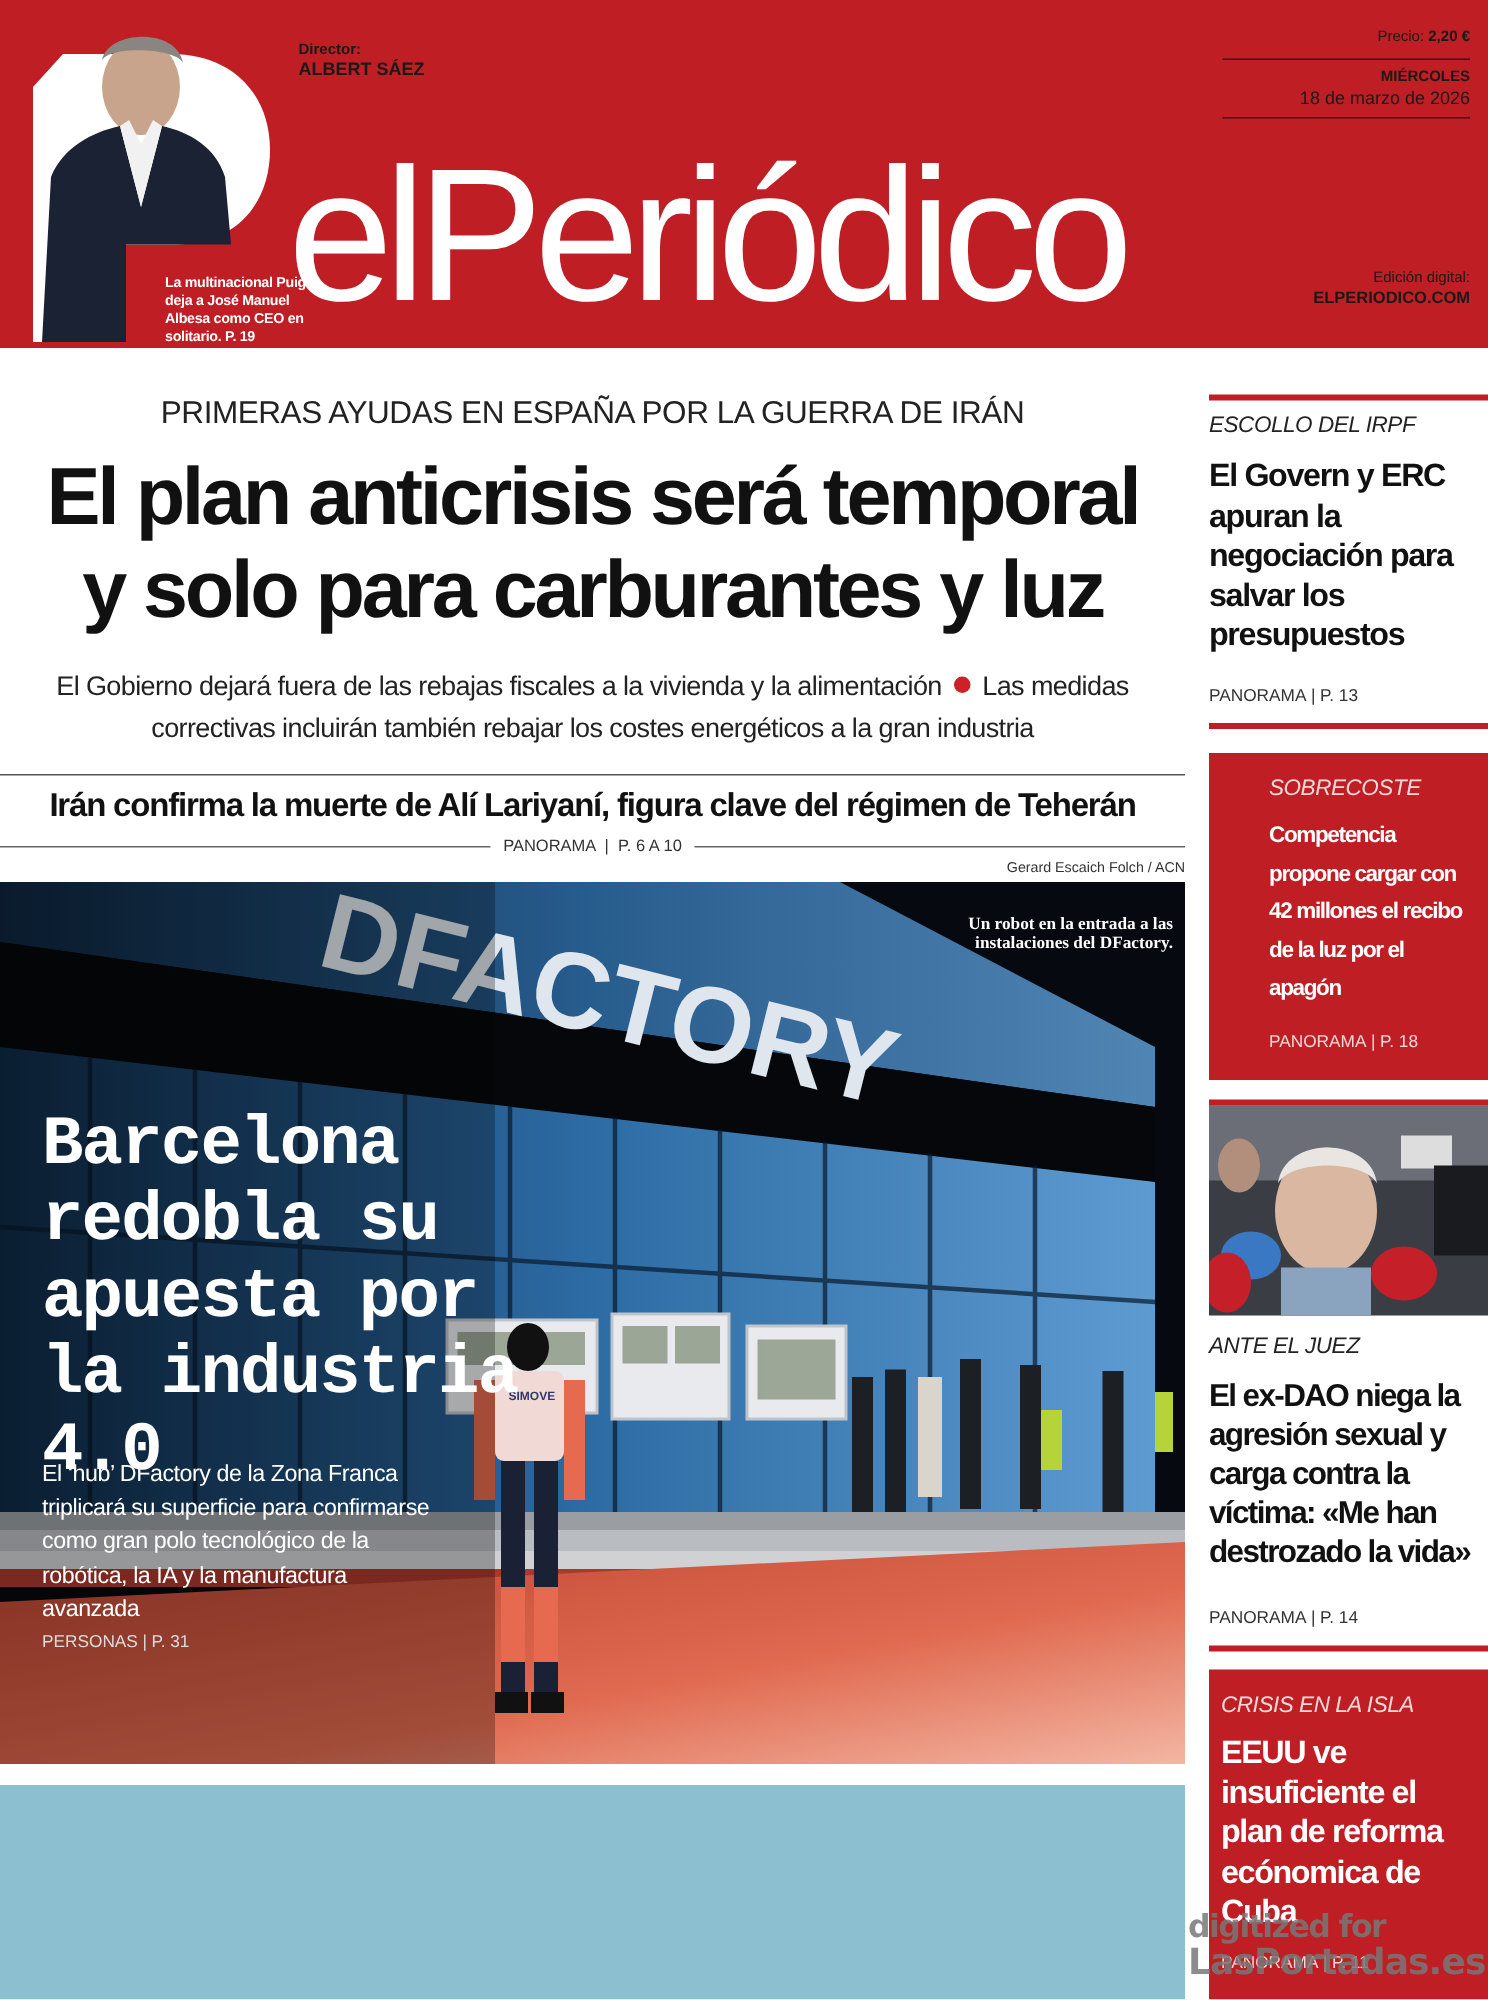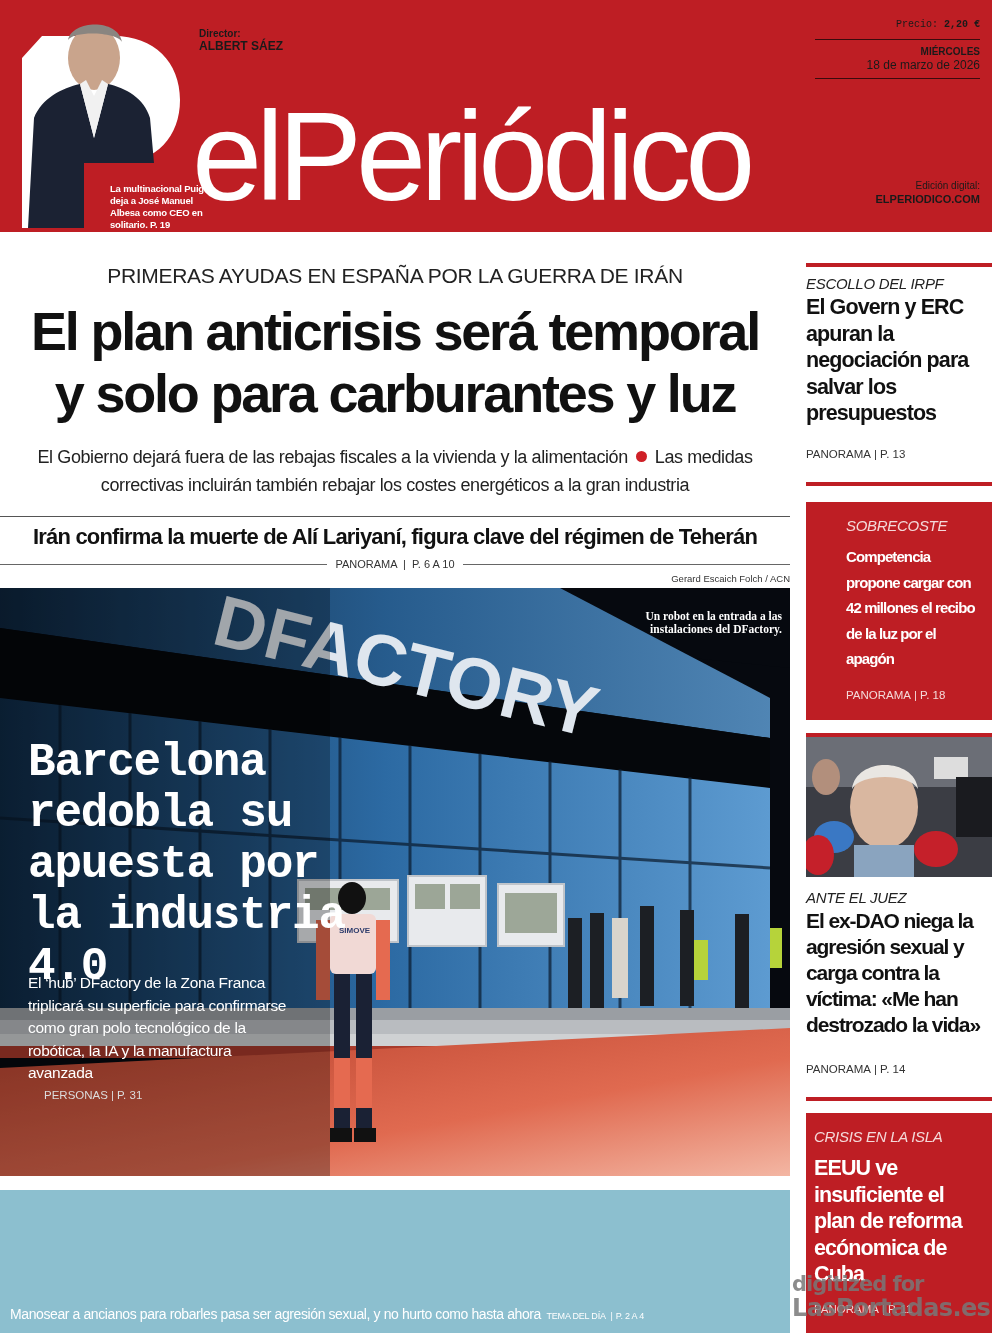--- a/index.html
+++ b/index.html
@@ -8,21 +8,21 @@
 
   
   .masthead { position: absolute; left: 0; top: 0; width: 992px; height: 232px; background: #be1e24; }
   .mast-p { position: absolute; left: 22px; top: 18px; width: 160px; height: 210px; }
   .mast-p-shape { position: absolute; left: 0; top: 0; width: 160px; height: 210px; }
   .mast-teaser { position: absolute; left: 88px; top: 165px; width: 100px; color: #fff; font-weight: bold; font-size: 9.5px; line-height: 12px; letter-spacing: -0.2px; }
   .mast-director { position: absolute; left: 199px; top: 28px; font-size: 10px; line-height: 11px; font-weight: bold; color: #1a1a1a; }
   .mast-director .name { font-size: 12px; line-height: 14px; }
   .mast-logo { position: absolute; left: 192px; top: 92px; font-family: "Liberation Sans", sans-serif; font-size: 126px; line-height: 130px; font-weight: normal; color: #fff; letter-spacing: -6px; }
   .mast-right { position: absolute; right: 12px; top: 18px; width: 165px; text-align: right; color: #1a1a1a; }
-  .mast-price { font-size: 10px; line-height: 14px; padding-bottom: 7px; border-bottom: 1px solid #3a0b0d; font-family: Liberation Mono, monospace; }
+  .mast-price { font-size: 10px; line-height: 14px; padding-bottom: 7px; border-bottom: 1px solid #3a0b0d; }
   .mast-price b { font-weight: bold; }
   .mast-date { padding-top: 6px; padding-bottom: 6px; border-bottom: 1px solid #3a0b0d; }
   .mast-day { font-size: 10px; font-weight: bold; line-height: 12px; }
   .mast-datestr { font-size: 12px; line-height: 14px; }
   .mast-digital { position: absolute; right: 12px; top: 180px; text-align: right; color: #1a1a1a; }
   .mast-digital .lbl { font-size: 10px; line-height: 12px; }
   .mast-digital .url { font-size: 11px; line-height: 14px; font-weight: bold; padding-left: 12px; }
 
   
   .kicker-main { position: absolute; left: 0; top: 262px; width: 790px; text-align: center; font-size: 21px; line-height: 28px; color: #222; letter-spacing: -0.3px; }
@@ -36,33 +36,33 @@
   .section-line .txt { position: absolute; left: 0; width: 790px; text-align: center; top: 0; font-size: 11px; line-height: 16px; color: #333; }
   .section-line .txt span.bg { background: #fff; padding: 0 8px; }
   .photo-credit { position: absolute; right: 202px; top: 572px; font-size: 9.5px; line-height: 14px; color: #333; }
 
   
   .photo { position: absolute; left: 0; top: 588px; width: 790px; height: 588px; overflow: hidden; background: #0b1420; }
   .photo svg { position: absolute; left: 0; top: 0; }
   .photo-caption { position: absolute; right: 8px; top: 22px; width: 140px; text-align: right; color: #fff; font-family: "Liberation Serif", "DejaVu Serif", serif; font-weight: bold; font-size: 11.5px; line-height: 13px; }
   .photo-headline { position: absolute; left: 28px; top: 150px; width: 320px; color: #fff; font-family: Liberation Mono, monospace; font-size: 46px; line-height: 51px; letter-spacing: -1.2px; }
   .photo-sub { position: absolute; left: 28px; top: 384px; width: 270px; color: #fff; font-size: 15.5px; line-height: 22.5px; letter-spacing: -0.3px; }
-  .photo-ref { position: absolute; left: 44px; top: 500px; color: #dcdcdc; font-size: 11.5px; line-height: 14px; text-align: right; }
+  .photo-ref { position: absolute; left: 28px; top: 500px; color: #dcdcdc; font-size: 11.5px; line-height: 14px; text-align: right; }
 
   
   .blue-box { position: absolute; left: 0; top: 1190px; width: 790px; height: 143px; background: #8cbfcf; }
   .blue-headline { position: absolute; left: 10px; top: 10px; width: 780px; color: #fff; font-weight: bold; font-size: 35px; line-height: 41px; letter-spacing: -1.4px; }
   .blue-sub { position: absolute; left: 10px; top: 114px; width: 780px; color: #fff; font-size: 14px; line-height: 20px; letter-spacing: -0.4px; }
   .blue-sub .ref { font-size: 9px; letter-spacing: -0.2px; margin-left: 2px; }
 
   
   .rcol { position: absolute; left: 806px; width: 186px; }
   .red-rule { position: absolute; left: 806px; width: 186px; height: 4px; background: #be1e24; }
   .rc-kicker { font-size: 15px; line-height: 20px; color: #222; letter-spacing: -0.3px; font-style: italic; }
-  .rc-head { font-size: 21.5px; line-height: 26.5px; font-weight: bold; letter-spacing: -0.9px; color: #111; }
+  .rc-head { font-size: 21.5px; line-height: 26.5px; font-weight: bold; letter-spacing: -0.9px; color: #111; margin-top: 10px; }
   .rc-ref { font-size: 11.5px; line-height: 14px; color: #333; margin-top: 22px; }
   .rc-ref .bar, .red-box .bar { margin: 0 3px; }
 
   .red-box { position: absolute; left: 806px; width: 186px; background: #be1e24; color: #fff; padding: 14px 8px 0 8px; }
   .red-box .rc-kicker { color: #f4d9d9; }
   .red-box .rc-head { color: #fff; }
   .red-box .rc-ref { color: #f4d9d9; }
 
   .small-photo { position: absolute; left: 806px; top: 737px; width: 186px; height: 140px; overflow: hidden; background: #5a5048; }
 
@@ -231,24 +231,20 @@
 
   <div class="photo-caption">Un robot en la entrada a las instalaciones del DFactory.</div>
   <h2 class="photo-headline">Barcelona redobla su apuesta por la industria 4.0</h2>
   <p class="photo-sub">El ‘hub’ DFactory de la Zona Franca triplicará su superficie para confirmarse como gran polo tecnológico de la robótica, la IA y la manufactura avanzada</p>
   <div class="photo-ref">
     <span>PERSONAS</span><span style="margin:0 3px;">|</span><span>P. 31</span>
   </div>
 </section>
 
 <section class="blue-box">
-  <p class="blue-sub">
-    <span>Manosear a ancianos para robarles pasa ser agresión sexual, y no hurto como hasta ahora</span>
-    <span class="ref"><span>TEMA DEL DÍA</span> <span style="margin:0 3px;">|</span><span>P. 2 A 4</span></span>
-  </p>
 </section>
 
 <div class="red-rule" style="top:263px;"></div>
 <article class="rcol" style="top:274px;">
   <div class="rc-kicker">ESCOLLO DEL IRPF</div>
   <h3 class="rc-head">El Govern y ERC apuran la negociación para salvar los presupuestos</h3>
   <div class="rc-ref" style="margin-top:20px;">
     <span>PANORAMA</span><span class="bar">|</span><span>P. 13</span>
   </div>
 </article>

